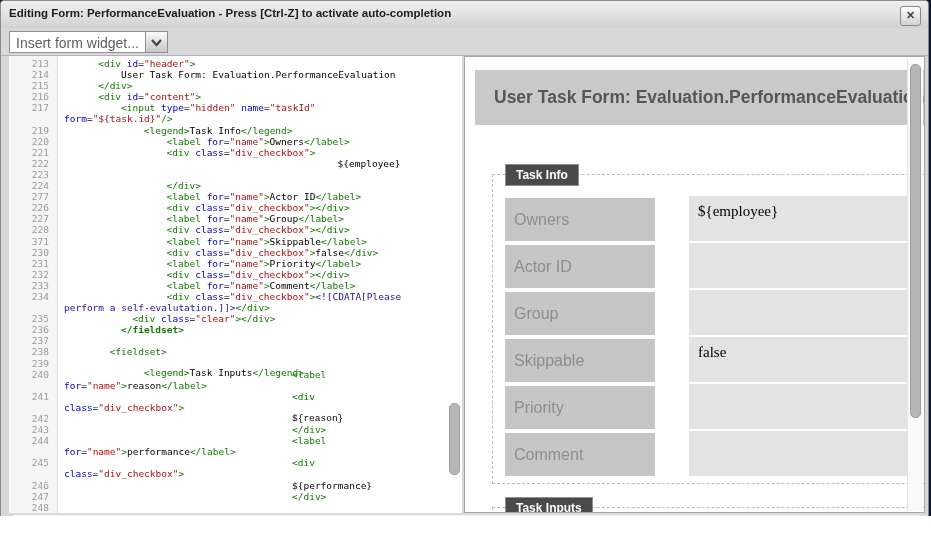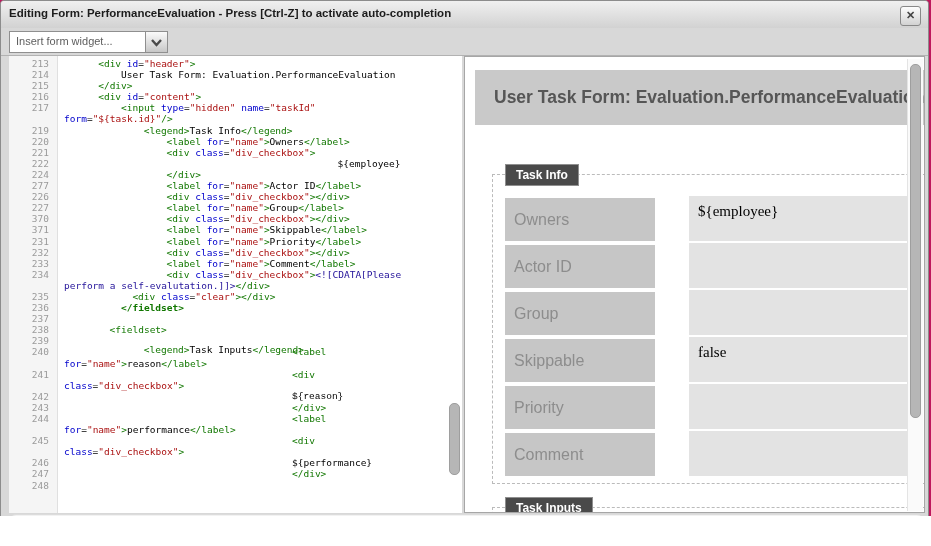--- a/index.html
+++ b/index.html
@@ -1,32 +1,32 @@
 <!DOCTYPE html>
 <html><head>
 <meta charset="utf-8">
 <style>
   html,body{margin:0;padding:0;background:#fff;}
-  #stage{position:relative;width:931px;height:516px;background:#be185d;overflow:hidden;
+  #stage{position:relative;width:931px;height:516px;background:#0f172a;overflow:hidden;
          font-family:"Liberation Sans", sans-serif;}
   
   #dialog{position:absolute;left:0;top:0;width:927px;height:540px;background:#d8d8d8;
           border:1px solid #8c8c8c;border-radius:4px 4px 7px 7px;overflow:hidden;}
   #titlebar{position:absolute;left:0;top:0;width:100%;height:27px;
             background:linear-gradient(#f0f0f0,#d2d2d2);border-bottom:1px solid #aaa;}
   #title{position:absolute;left:8px;top:6px;font-size:11.5px;font-weight:bold;color:#1c1c1c;white-space:nowrap;}
   #closebtn{position:absolute;right:7px;top:5px;width:19px;height:18px;border:1px solid #888;
             border-radius:3px;background:linear-gradient(#fdfdfd,#d2d2d2);cursor:pointer;
             text-align:center;line-height:17px;font-size:11px;color:#444;font-weight:bold;}
   
   #toolbar{position:absolute;left:0;top:27px;width:100%;height:27px;background:#d8d8d8;
            border-bottom:1px solid #b2b2b2;}
   #dropdown{position:absolute;left:8px;top:3px;width:157px;height:20px;background:#fff;
             border:1px solid #8f8f8f;cursor:pointer;}
-  #dropdown-label{position:absolute;left:6px;top:3px;font-size:11px;color:#5e5e5e;white-space:nowrap;}
+  #dropdown-label{position:absolute;left:6px;top:3px;font-size:14px;color:#5e5e5e;white-space:nowrap;}
   #dropdown-arrow{position:absolute;right:0;top:0;width:21px;height:100%;border-left:1px solid #8f8f8f;
                   background:linear-gradient(#fbfbfb,#c7c7c7);}
   #dropdown-arrow svg{position:absolute;left:5px;top:7px;}
   
   #code-pane{position:absolute;left:8px;top:55px;width:453px;height:457px;background:#fff;overflow:hidden;}
   #gutter-bg{position:absolute;left:0;top:0;width:48px;height:100%;background:#f5f5f5;border-right:1px solid #e0e0e0;}
   #code-lines{position:absolute;left:0;top:2px;width:100%;}
   .code-line{position:relative;height:11.1px;line-height:11.1px;white-space:nowrap;
              font-family:"DejaVu Sans Mono", monospace;font-size:9.5px;}
   .line-num{display:inline-block;width:40px;padding-right:9px;text-align:right;color:#9a9a9a;
@@ -94,26 +94,28 @@
           <div class="code-line"><span class="line-num">213</span><span class="line-code" style="padding-left: 40.2px;"><span class="sg-t">&lt;div</span><span class="sg-a"> id</span><span class="sg-x">=</span><span class="sg-s">"header"</span><span class="sg-t">&gt;</span></span></div>
           <div class="code-line"><span class="line-num">214</span><span class="line-code" style="padding-left: 63px;"><span class="sg-x">User Task Form: Evaluation.PerformanceEvaluation</span></span></div>
           <div class="code-line"><span class="line-num">215</span><span class="line-code" style="padding-left: 40.2px;"><span class="sg-t">&lt;/div&gt;</span></span></div>
           <div class="code-line"><span class="line-num">216</span><span class="line-code" style="padding-left: 40.2px;"><span class="sg-t">&lt;div</span><span class="sg-a"> id</span><span class="sg-x">=</span><span class="sg-s">"content"</span><span class="sg-t">&gt;</span></span></div>
           <div class="code-line"><span class="line-num">217</span><span class="line-code" style="padding-left: 63px;"><span class="sg-t">&lt;input</span><span class="sg-a"> type</span><span class="sg-x">=</span><span class="sg-s">"hidden"</span><span class="sg-a"> name</span><span class="sg-x">=</span><span class="sg-s">"taskId"</span></span></div>
           <div class="code-line"><span class="line-num"></span><span class="line-code" style="padding-left: 6px;"><span class="sg-a">form</span><span class="sg-x">=</span><span class="sg-s">"${task.id}"</span><span class="sg-t">/&gt;</span></span></div>
           <div class="code-line"><span class="line-num">219</span><span class="line-code" style="padding-left: 85.8px;"><span class="sg-t">&lt;legend&gt;</span><span class="sg-x">Task Info</span><span class="sg-t">&lt;/legend&gt;</span></span></div>
           <div class="code-line"><span class="line-num">220</span><span class="line-code" style="padding-left: 108.6px;"><span class="sg-t">&lt;label</span><span class="sg-a"> for</span><span class="sg-x">=</span><span class="sg-s">"name"</span><span class="sg-t">&gt;</span><span class="sg-x">Owners</span><span class="sg-t">&lt;/label&gt;</span></span></div>
           <div class="code-line"><span class="line-num">221</span><span class="line-code" style="padding-left: 108.6px;"><span class="sg-t">&lt;div</span><span class="sg-a"> class</span><span class="sg-x">=</span><span class="sg-s">"div_checkbox"</span><span class="sg-t">&gt;</span></span></div>
           <div class="code-line"><span class="line-num">222</span><span class="line-code" style="padding-left: 279.6px;"><span class="sg-x">${employee}</span></span></div>
+          <div class="code-line"><span class="line-num">223</span><span class="line-code" style="padding-left: 6px;"></span></div>
           <div class="code-line"><span class="line-num">224</span><span class="line-code" style="padding-left: 108.6px;"><span class="sg-t">&lt;/div&gt;</span></span></div>
           <div class="code-line"><span class="line-num">277</span><span class="line-code" style="padding-left: 108.6px;"><span class="sg-t">&lt;label</span><span class="sg-a"> for</span><span class="sg-x">=</span><span class="sg-s">"name"</span><span class="sg-t">&gt;</span><span class="sg-x">Actor ID</span><span class="sg-t">&lt;/label&gt;</span></span></div>
           <div class="code-line"><span class="line-num">226</span><span class="line-code" style="padding-left: 108.6px;"><span class="sg-t">&lt;div</span><span class="sg-a"> class</span><span class="sg-x">=</span><span class="sg-s">"div_checkbox"</span><span class="sg-t">&gt;&lt;/div&gt;</span></span></div>
           <div class="code-line"><span class="line-num">227</span><span class="line-code" style="padding-left: 108.6px;"><span class="sg-t">&lt;label</span><span class="sg-a"> for</span><span class="sg-x">=</span><span class="sg-s">"name"</span><span class="sg-t">&gt;</span><span class="sg-x">Group</span><span class="sg-t">&lt;/label&gt;</span></span></div>
-          <div class="code-line"><span class="line-num">370</span><span class="line-code" style="padding-left: 108.6px;"><span class="sg-t">&lt;div</span><span class="sg-a"> class</span><span class="sg-x">=</span><span class="sg-s">"div_checkbox"</span><span class="sg-t">&gt;&lt;/div&gt;</span></span></div>
+          <div class="code-line"><span class="line-num">228</span><span class="line-code" style="padding-left: 108.6px;"><span class="sg-t">&lt;div</span><span class="sg-a"> class</span><span class="sg-x">=</span><span class="sg-s">"div_checkbox"</span><span class="sg-t">&gt;&lt;/div&gt;</span></span></div>
           <div class="code-line"><span class="line-num">371</span><span class="line-code" style="padding-left: 108.6px;"><span class="sg-t">&lt;label</span><span class="sg-a"> for</span><span class="sg-x">=</span><span class="sg-s">"name"</span><span class="sg-t">&gt;</span><span class="sg-x">Skippable</span><span class="sg-t">&lt;/label&gt;</span></span></div>
+          <div class="code-line"><span class="line-num">230</span><span class="line-code" style="padding-left: 108.6px;"><span class="sg-t">&lt;div</span><span class="sg-a"> class</span><span class="sg-x">=</span><span class="sg-s">"div_checkbox"</span><span class="sg-t">&gt;</span><span class="sg-x">false</span><span class="sg-t">&lt;/div&gt;</span></span></div>
           <div class="code-line"><span class="line-num">231</span><span class="line-code" style="padding-left: 108.6px;"><span class="sg-t">&lt;label</span><span class="sg-a"> for</span><span class="sg-x">=</span><span class="sg-s">"name"</span><span class="sg-t">&gt;</span><span class="sg-x">Priority</span><span class="sg-t">&lt;/label&gt;</span></span></div>
           <div class="code-line"><span class="line-num">232</span><span class="line-code" style="padding-left: 108.6px;"><span class="sg-t">&lt;div</span><span class="sg-a"> class</span><span class="sg-x">=</span><span class="sg-s">"div_checkbox"</span><span class="sg-t">&gt;&lt;/div&gt;</span></span></div>
           <div class="code-line"><span class="line-num">233</span><span class="line-code" style="padding-left: 108.6px;"><span class="sg-t">&lt;label</span><span class="sg-a"> for</span><span class="sg-x">=</span><span class="sg-s">"name"</span><span class="sg-t">&gt;</span><span class="sg-x">Comment</span><span class="sg-t">&lt;/label&gt;</span></span></div>
           <div class="code-line"><span class="line-num">234</span><span class="line-code" style="padding-left: 108.6px;"><span class="sg-t">&lt;div</span><span class="sg-a"> class</span><span class="sg-x">=</span><span class="sg-s">"div_checkbox"</span><span class="sg-t">&gt;</span><span class="sg-m">&lt;![CDATA[Please</span></span></div>
           <div class="code-line"><span class="line-num"></span><span class="line-code" style="padding-left: 6px;"><span class="sg-m">perform a self-evalutation.]]&gt;</span><span class="sg-t">&lt;/div&gt;</span></span></div>
           <div class="code-line"><span class="line-num">235</span><span class="line-code" style="padding-left: 74.4px;"><span class="sg-t">&lt;div</span><span class="sg-a"> class</span><span class="sg-x">=</span><span class="sg-s">"clear"</span><span class="sg-t">&gt;&lt;/div&gt;</span></span></div>
           <div class="code-line"><span class="line-num">236</span><span class="line-code" style="padding-left: 63px; font-weight: bold;"><span class="sg-t">&lt;/fieldset&gt;</span></span></div>
           <div class="code-line"><span class="line-num">237</span><span class="line-code" style="padding-left: 6px;"></span></div>
           <div class="code-line"><span class="line-num">238</span><span class="line-code" style="padding-left: 51.6px;"><span class="sg-t">&lt;fieldset&gt;</span></span></div>
           <div class="code-line"><span class="line-num">239</span><span class="line-code" style="padding-left: 85.8px; margin-top: 9px;"><span class="sg-t">&lt;legend&gt;</span><span class="sg-x">Task Inputs</span><span class="sg-t">&lt;/legend&gt;</span></span></div>

